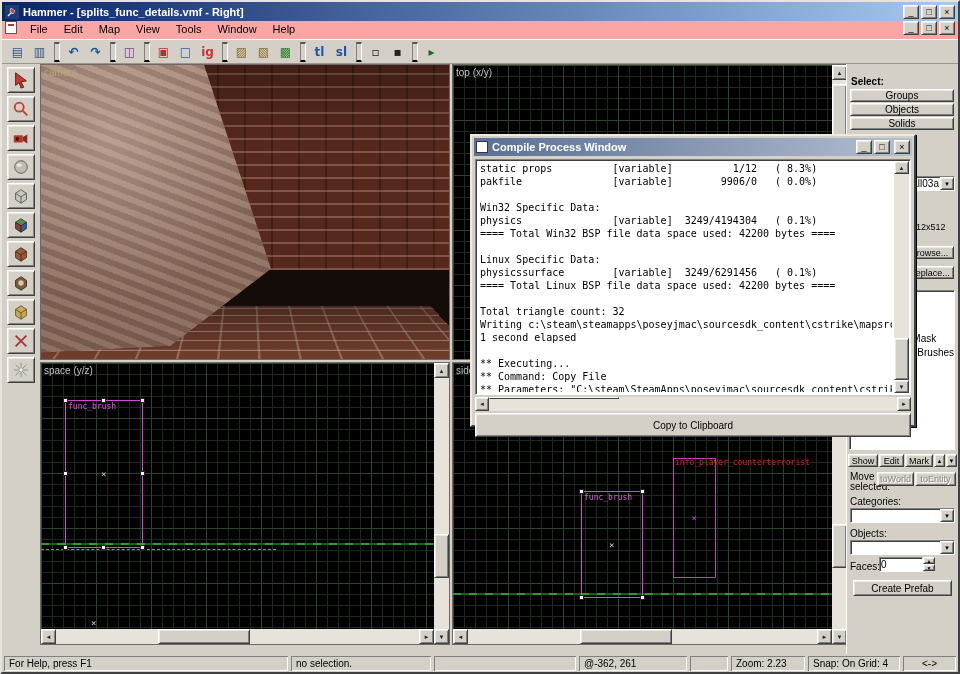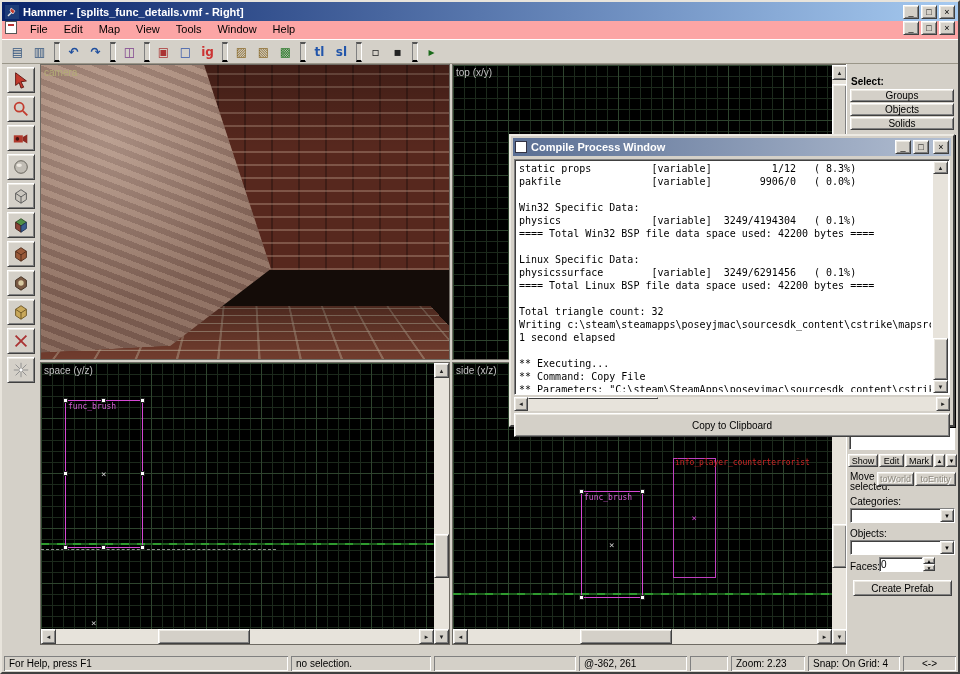--- a/index.html
+++ b/index.html
@@ -131,21 +131,21 @@
   .vg-check{width:10px;height:10px;background:#fff;border:1px solid #555;font-size:8px;
     line-height:9px;text-align:center;margin-right:3px;flex:none;}
   .small-btn{position:absolute;height:13px;font-size:9px;display:flex;align-items:center;justify-content:center;}
   .disabled-txt{color:#8d897f;text-shadow:1px 1px 0 #fff;}
   .spin{position:absolute;width:12px;height:15px;display:flex;flex-direction:column;}
   .spin .win-btn{width:12px;height:7px;font-size:5px;}
 
   
   .compile{position:absolute;left:468px;top:132px;width:446px;height:293px;background:#d4d0c8;
     border:2px solid;border-color:#ece9e2 #404040 #404040 #ece9e2;
-    box-shadow:1px 1px 0 #000;z-index:50;margin-left:39px;}
+    box-shadow:1px 1px 0 #000;z-index:50;}
   .compile-title{position:absolute;left:2px;top:2px;right:2px;height:18px;
     background:linear-gradient(90deg,#5a6f94,#b3bfd2);display:flex;align-items:center;
     padding:0 2px;color:#fff;font-weight:bold;}
   .compile-title .cicon{width:12px;height:12px;background:#fff;border:1px solid #334;
     margin-right:4px;flex:none;}
   .console-wrap{position:absolute;left:3px;right:3px;top:23px;height:236px;
     background:#fff;border:1px solid;border-color:#808080 #fff #fff #808080;
     box-shadow:inset 1px 1px 0 #404040;}
   .console-text{position:absolute;left:4px;top:2px;right:18px;bottom:2px;overflow:hidden;
     font:10px/13px "DejaVu Sans Mono",monospace;white-space:pre;}

